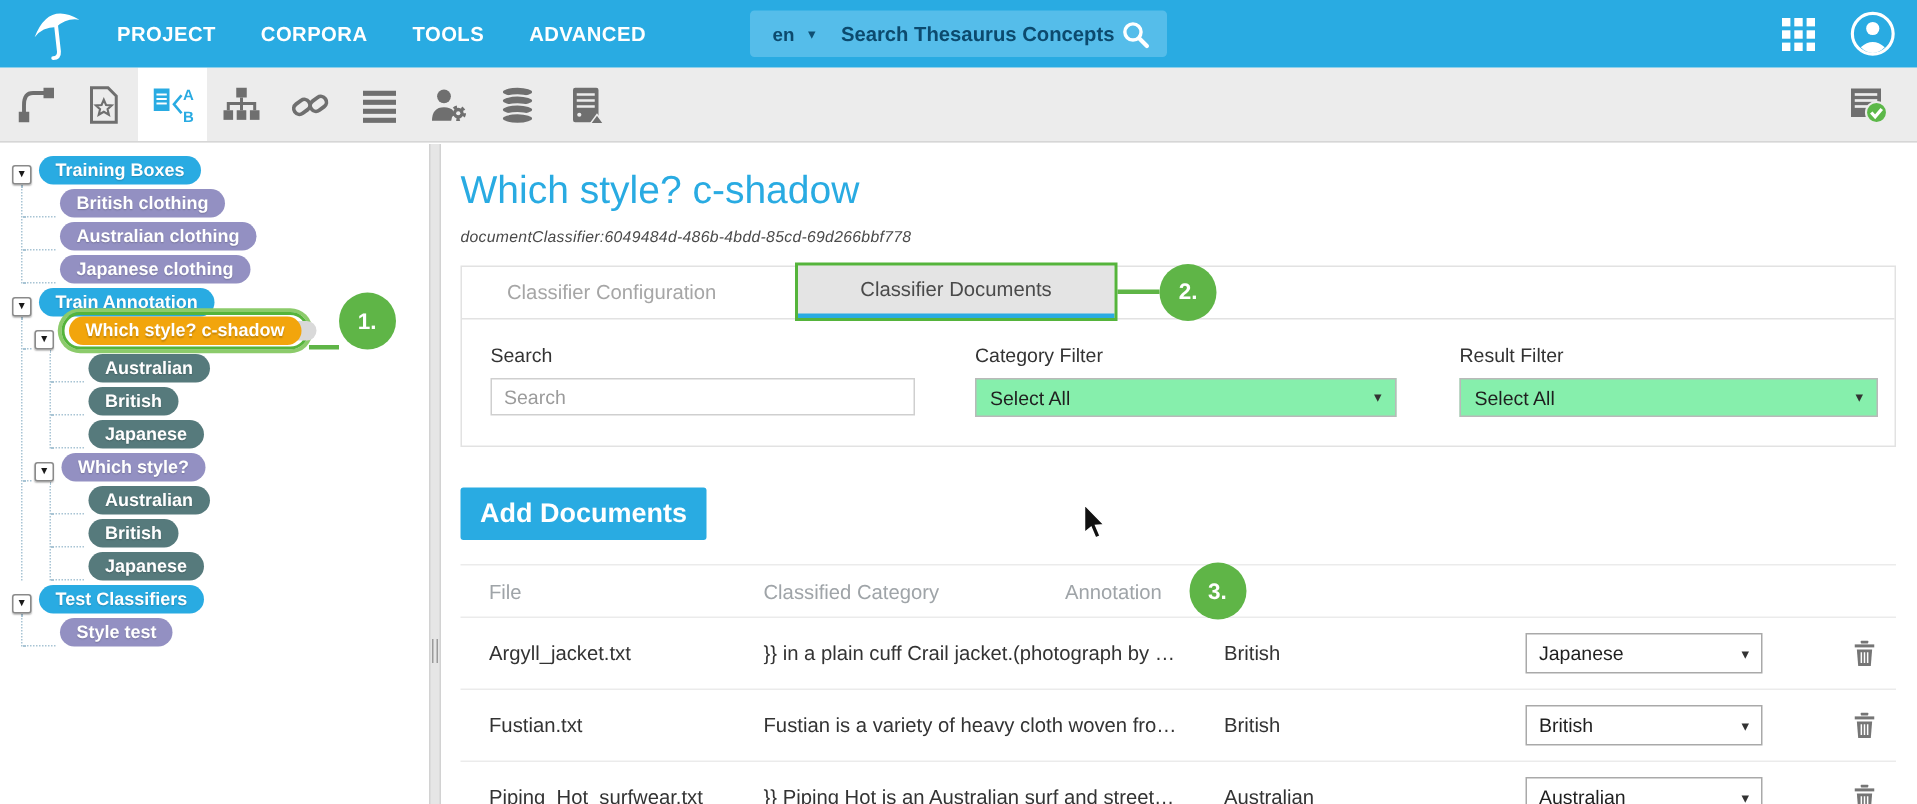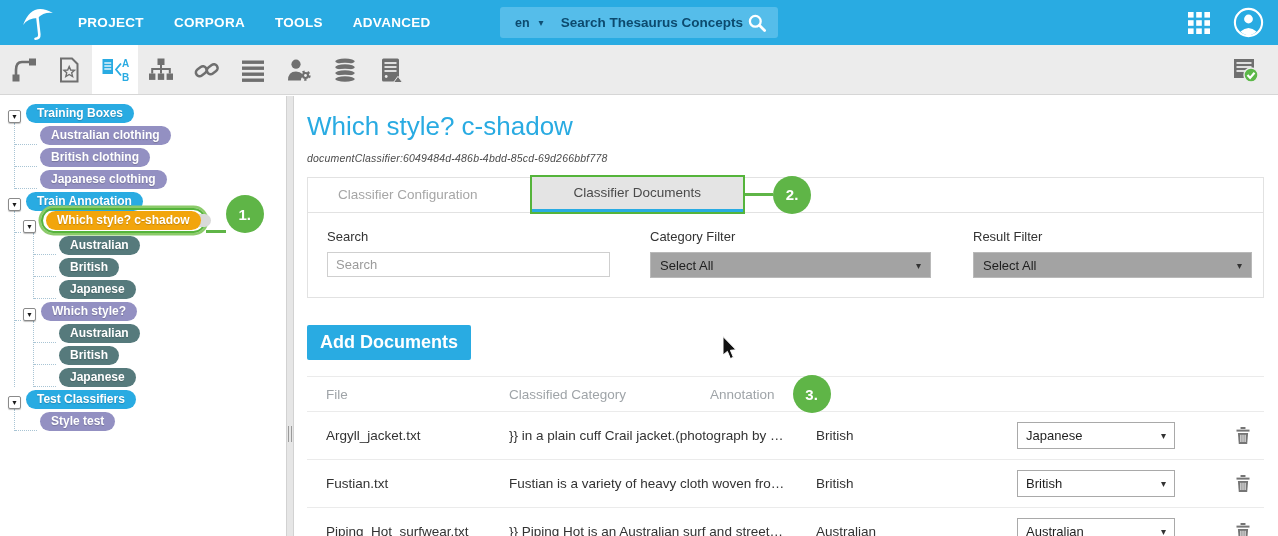--- a/index.html
+++ b/index.html
@@ -74,21 +74,21 @@
   .tab-callout .conn { width:28px; }
 
   .filters { display:flex; padding:9px 0 19px 19px; }
   .fcol1 { width:283px; margin-right:40px; }
   .fcol2 { width:281px; margin-right:42px; }
   .fcol3 { width:279px; }
   .flabel { font-size:13px; color:#333; margin:7px 0 8px; }
   .finput { width:100%; height:25px; border:1px solid #CFCFCF; font-size:13px; padding:0 8px; color:#333;
     font-family:"Liberation Sans", sans-serif; outline:none; }
   .finput::placeholder { color:#9b9b9b; }
-  .fselect { height:26px; border:1px solid #B9B9B9; background:#a3a3a3; display:flex; align-items:center;
+  .fselect { height:26px; border:1px solid #B9B9B9; background:#86efac; display:flex; align-items:center;
     justify-content:space-between; font-size:13px; color:#1f1f1f; padding:0 9px; cursor:pointer; }
   .sel-caret { font-size:10px; color:#333; }
 
   .docs-header { display:flex; justify-content:space-between; align-items:center; margin-top:27px; }
   .docs-title { font-size:17px; color:#333; font-weight:normal; margin:0; }
   .btn-add { background:#29ABE2; color:#fff; font-size:18px; font-weight:bold; padding:7px 13px;
     border:none; border-radius:2px; cursor:pointer; font-family:"Liberation Sans", sans-serif; }
 
   .dtable { margin-top:16px; }
   .thead, .trow { display:flex; align-items:center; }
@@ -260,25 +260,25 @@
 <div class="layout">
 
   <div class="tree-panel">
     <div class="t-row">
       <span class="caret">▼</span>
       <span class="pill blue">Training Boxes</span>
     </div>
     <div class="grp1">
       <div class="t-row">
         <span class="stub"></span>
+        <span class="pill purple">British clothing</span>
+      </div>
+      <div class="t-row">
+        <span class="stub"></span>
         <span class="pill purple">Australian clothing</span>
-      </div>
-      <div class="t-row">
-        <span class="stub"></span>
-        <span class="pill purple">British clothing</span>
       </div>
       <div class="t-row">
         <span class="stub"></span>
         <span class="pill purple">Japanese clothing</span>
       </div>
     </div>
     <div class="t-row">
       <span class="caret">▼</span>
       <span class="pill blue">Train Annotation</span>
     </div>

